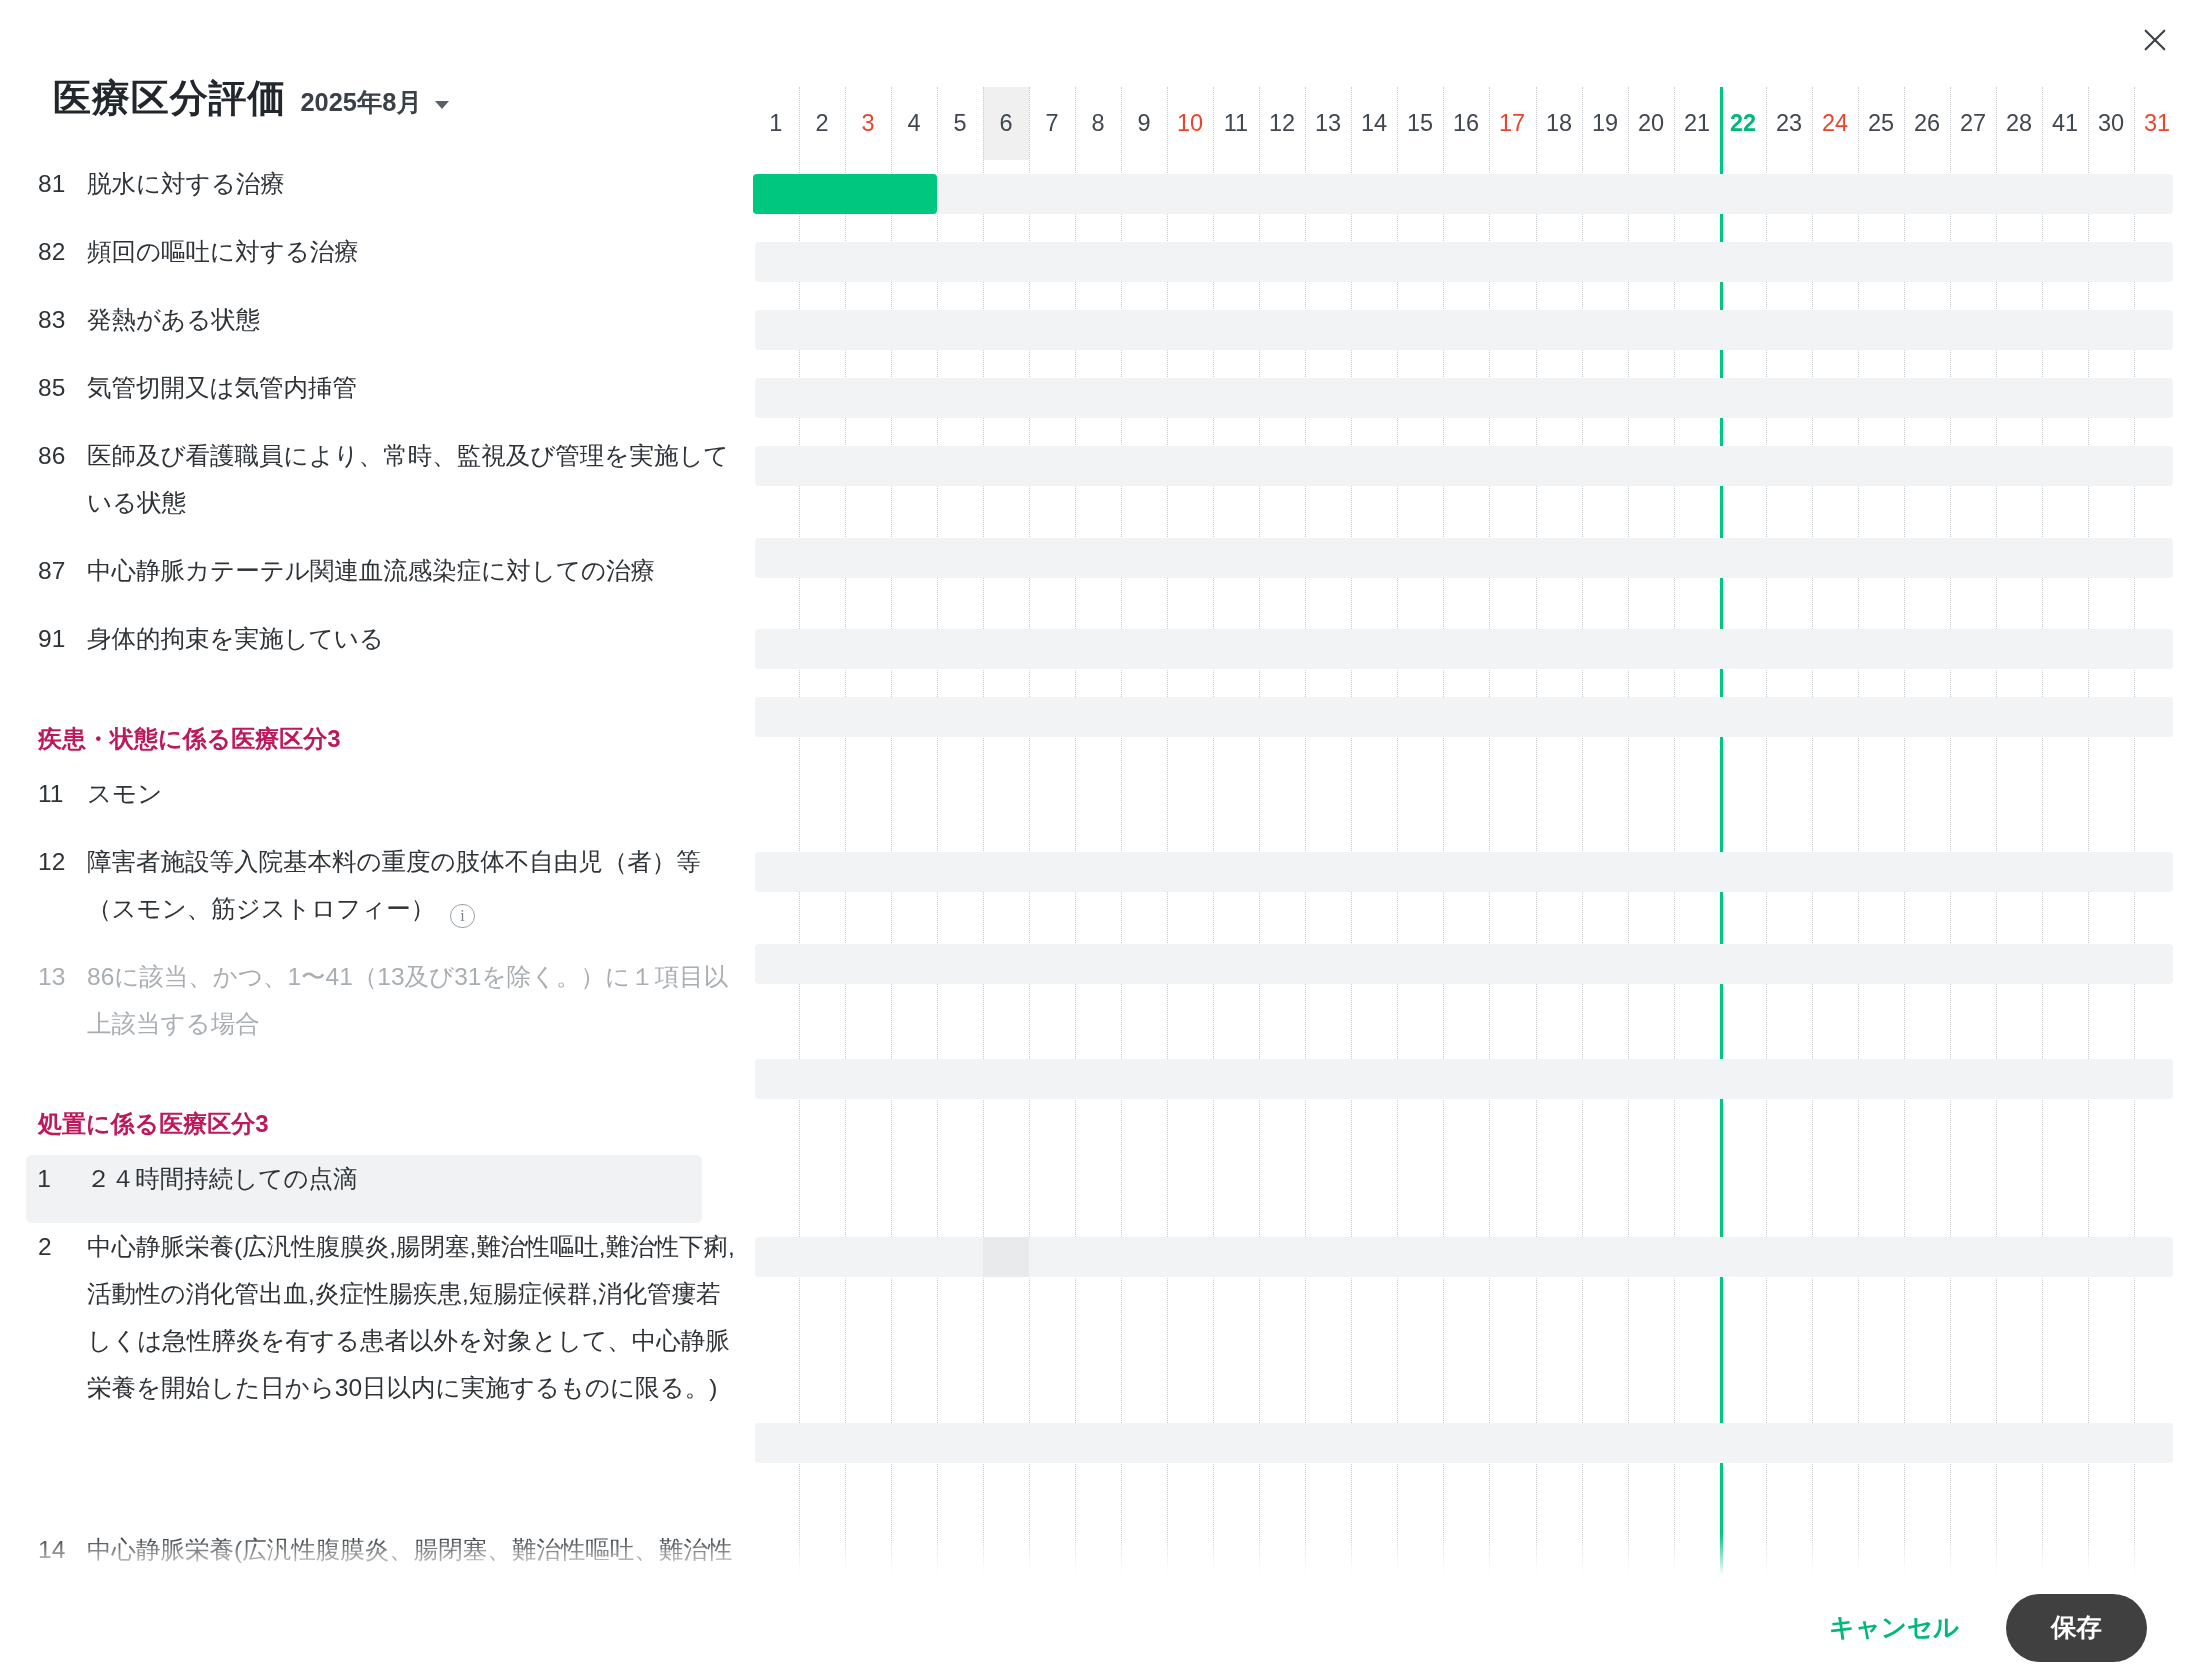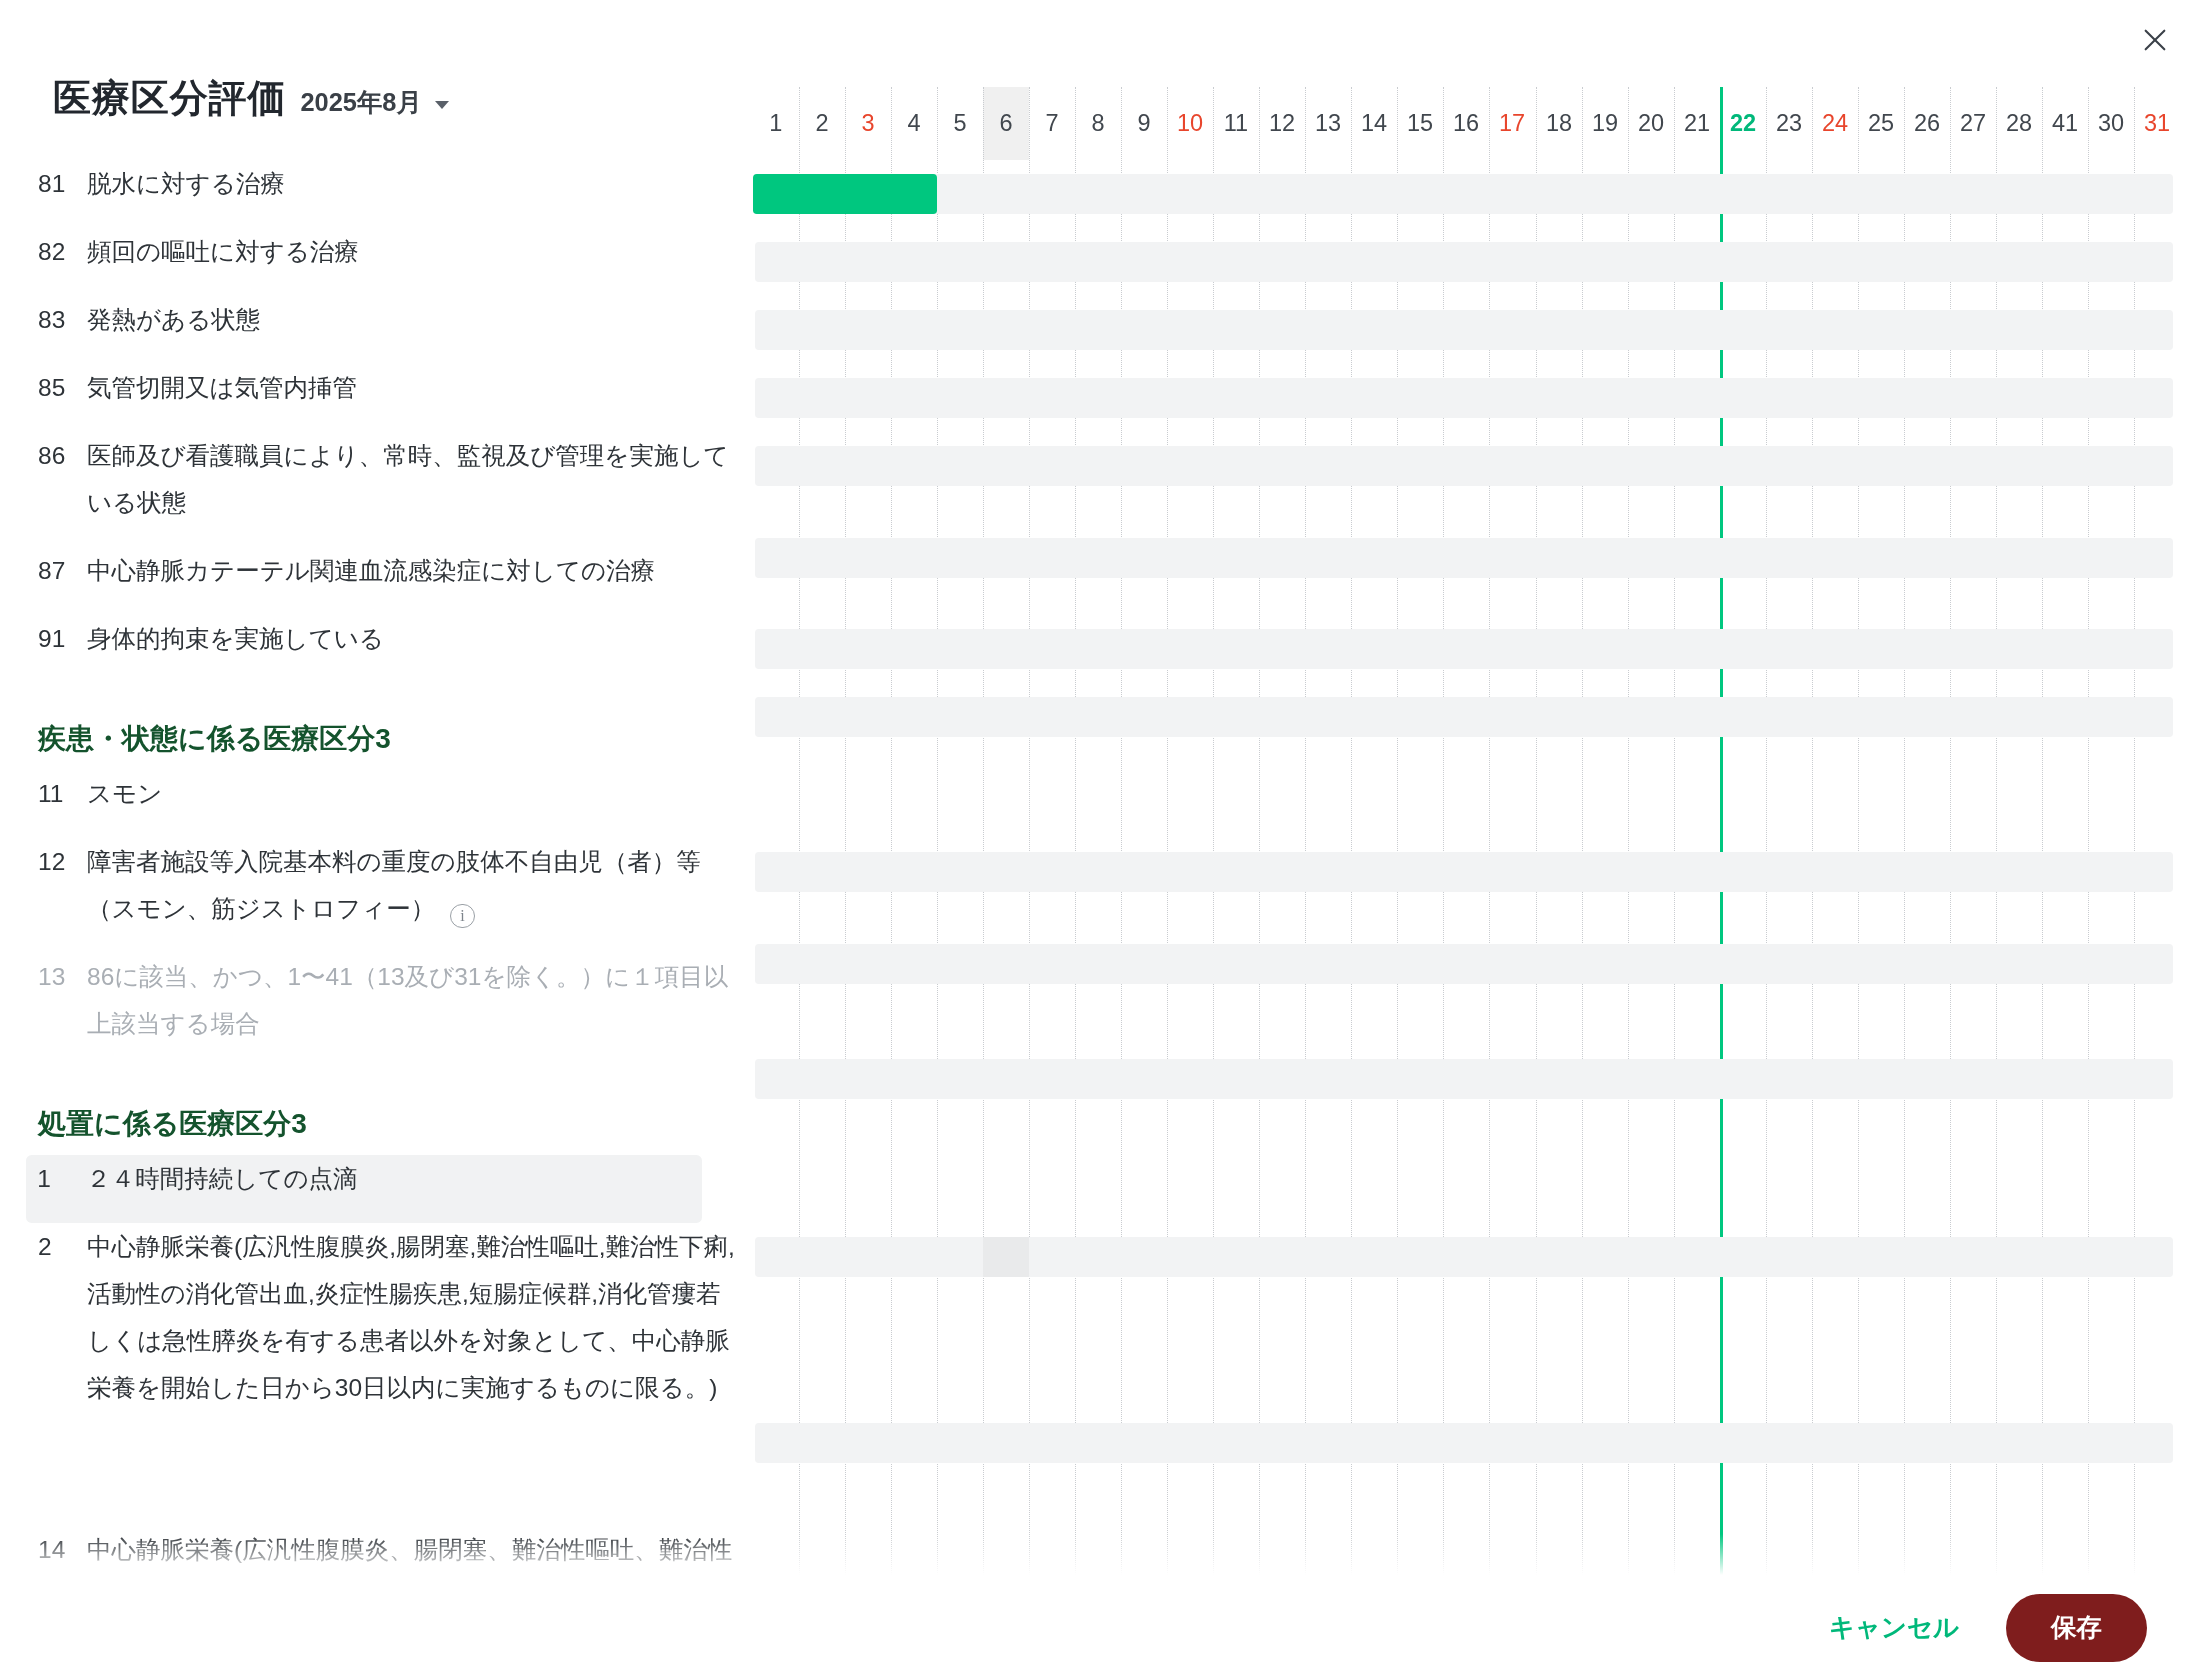--- a/index.html
+++ b/index.html
@@ -181,23 +181,23 @@
   }
   .item.disabled { color: #a9aeb4; }
   .item.selected {
     background: #f1f2f3;
     border-radius: 5.6px;
     margin-left: 26px;
     padding-left: 11.3px;
     width: 676px;
   }
   .section-title {
-    font-size: 28px;
+    font-size: 24px;
     font-weight: bold;
-    color: #14532d;
+    color: #be185d;
     padding-left: 38px;
   }
   .info-icon {
     display: inline-flex;
     align-items: center;
     justify-content: center;
     width: 24.5px; height: 24.5px;
     border: 1.9px solid #9aa0a6;
     border-radius: 50%;
     font-size: 16px;
@@ -226,21 +226,21 @@
   .btn-cancel {
     background: none;
     border: none;
     color: #00b87a;
     font-size: 25.4px;
     font-weight: bold;
     cursor: pointer;
     font-family: inherit;
   }
   .btn-save {
-    background: #7f1d1d;
+    background: #404040;
     color: #ffffff;
     border: none;
     border-radius: 34px;
     width: 141px;
     height: 68px;
     font-size: 25.4px;
     font-weight: bold;
     cursor: pointer;
     font-family: inherit;
   }

